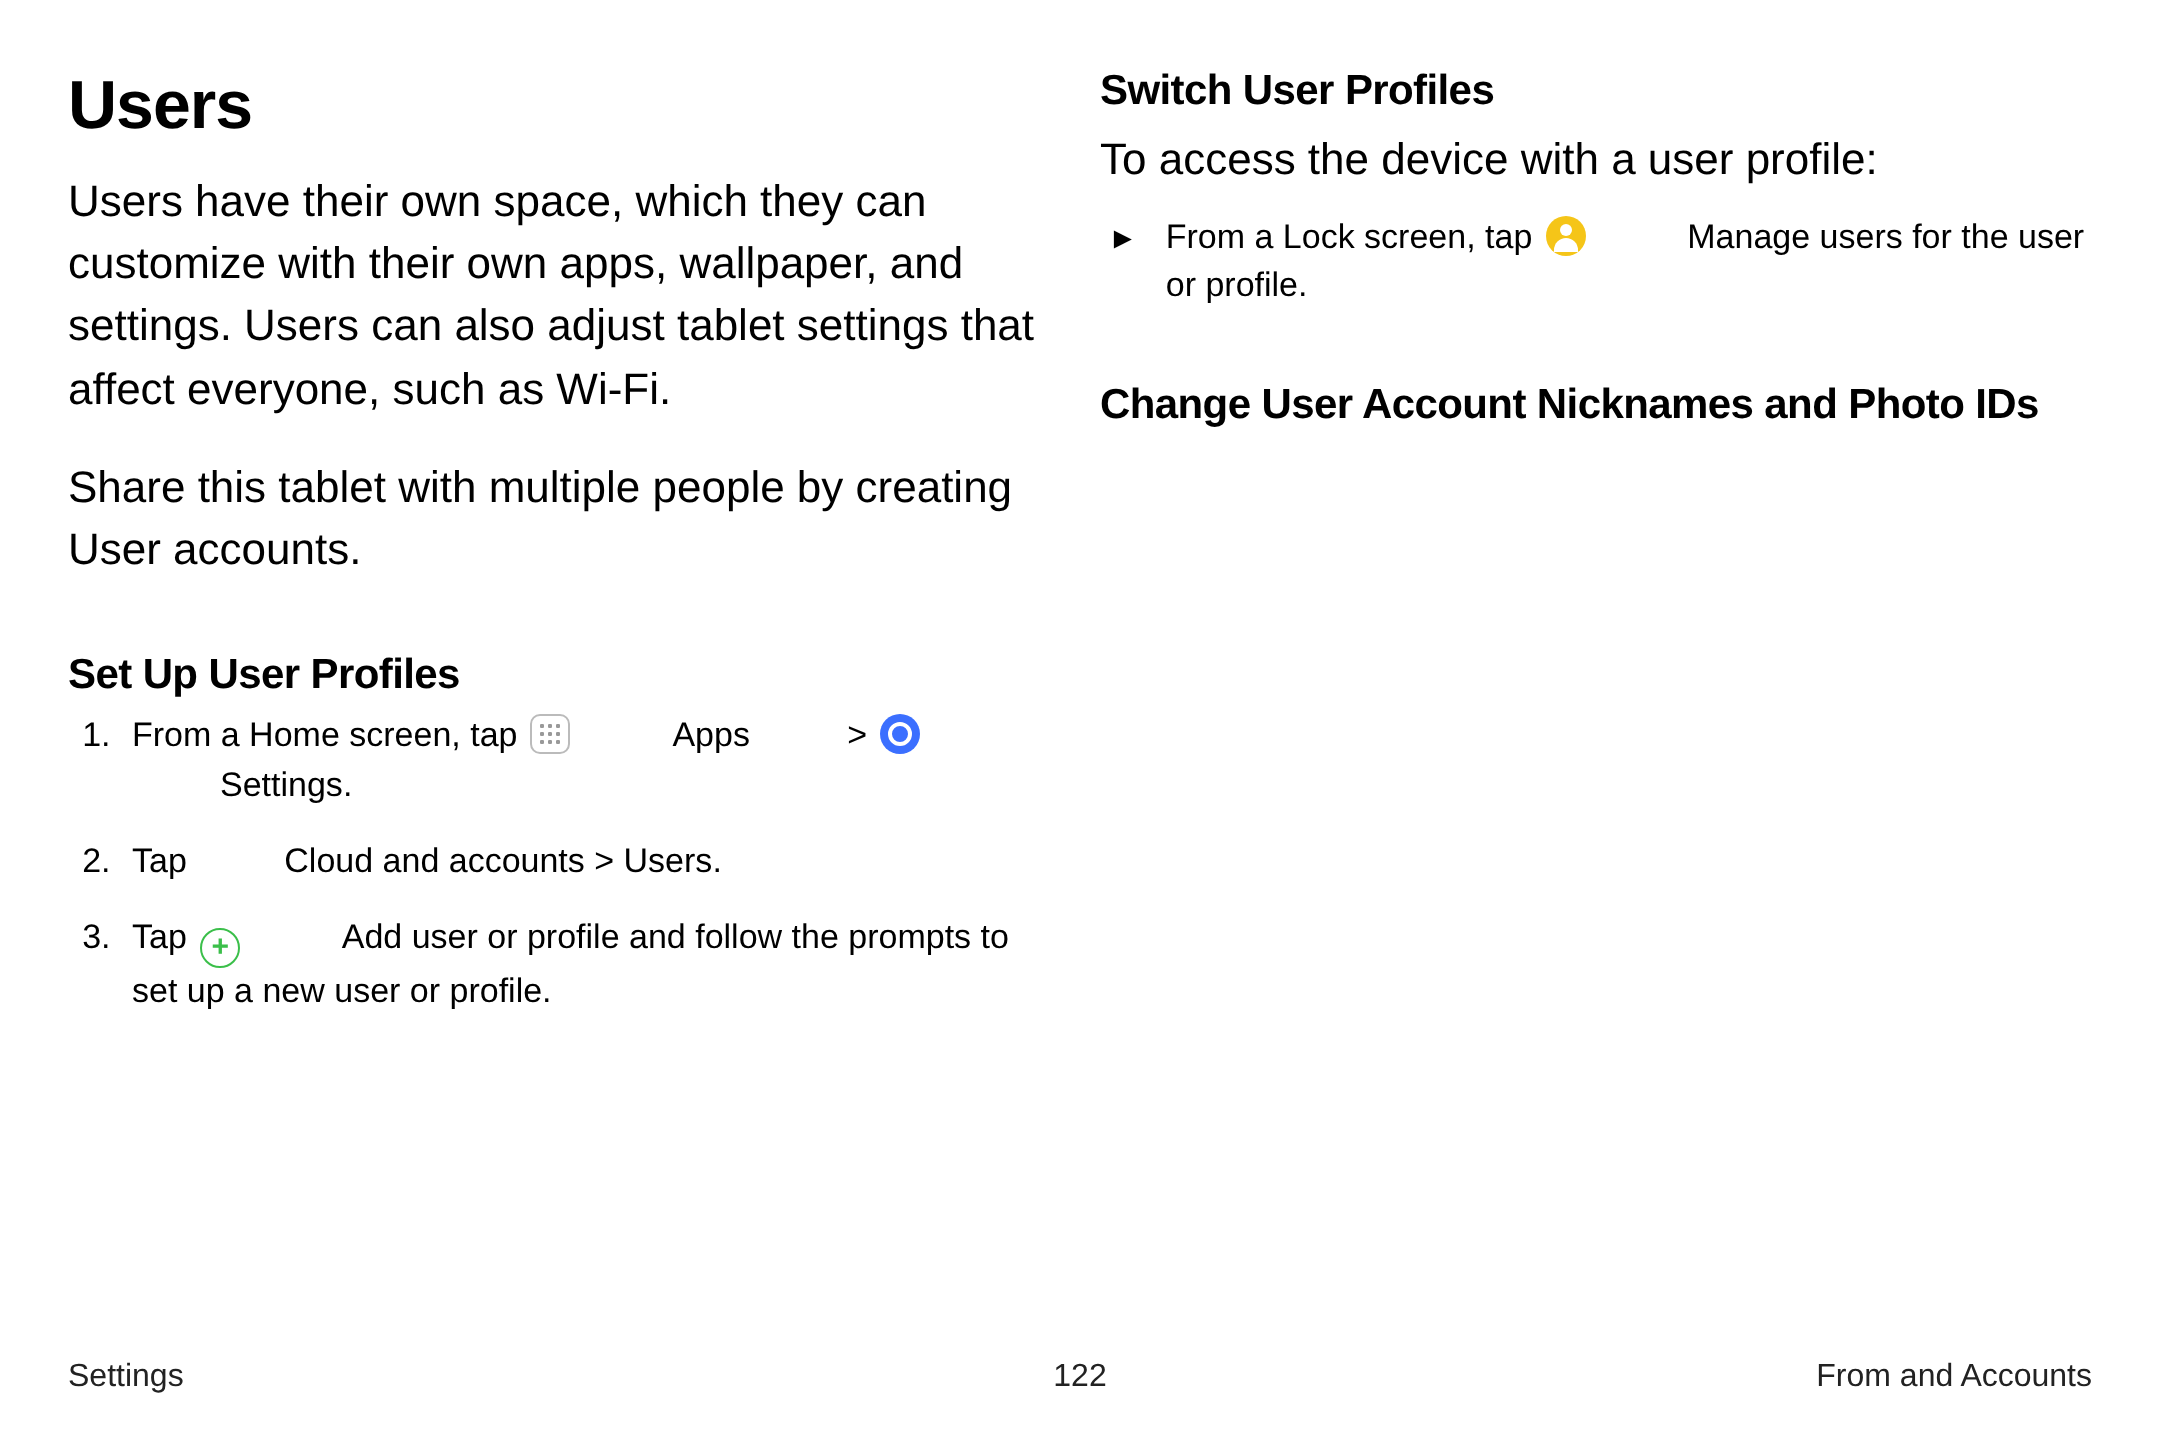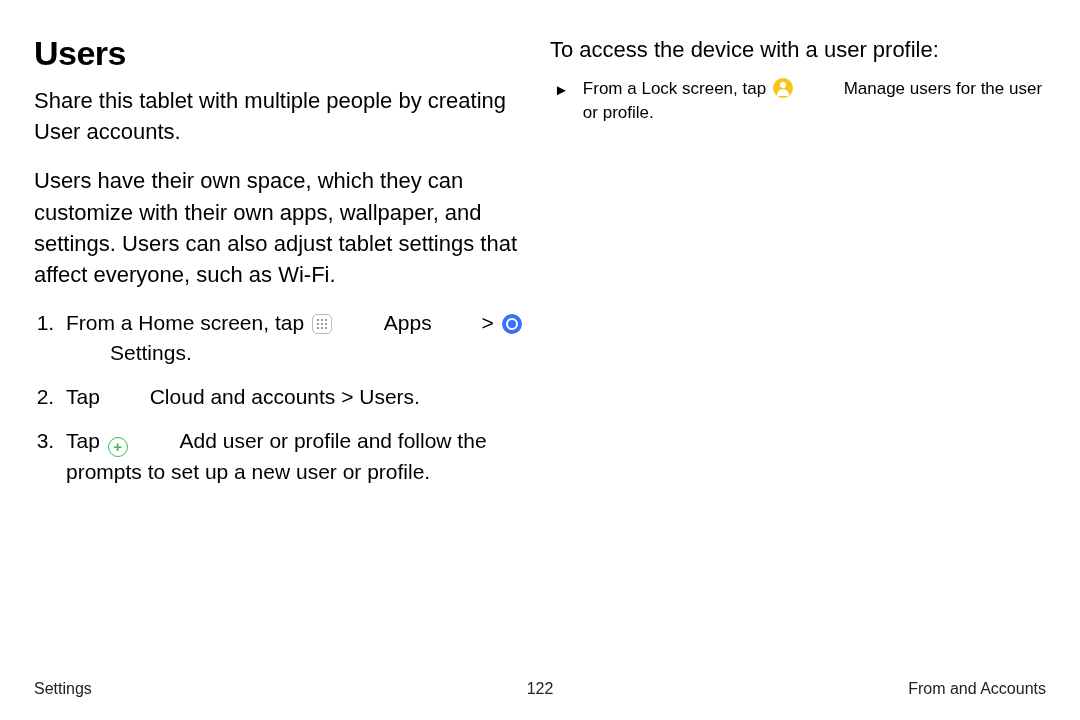--- a/index.html
+++ b/index.html
@@ -36,21 +36,21 @@
     letter-spacing: -0.3px;
   }
   p {
     font-size: 22px;
     line-height: 1.42;
     margin-bottom: 18px;
   }
   p:last-child { margin-bottom: 0; }
   ol {
     padding-left: 26px;
-    font-size: 21px;
+    font-size: 17px;
     line-height: 1.42;
   }
   ol li {
     margin-bottom: 14px;
     padding-left: 6px;
   }
   .arrow-line {
     display: flex;
     align-items: flex-start;
     font-size: 17px;
@@ -167,50 +167,53 @@
     transform: translateX(-50%);
   }
 </style>
 </head>
 <body>
 
 <div class="columns">
 
   <div class="col">
     <h1>Users</h1>
+    <p>Users have their own space, which they can customize with their own apps, wallpaper, and settings. Users can also adjust tablet settings that affect everyone, such as Wi-Fi.</p>
     <p>Share this tablet with multiple people by creating User accounts.</p>
-    <p>Users have their own space, which they can customize with their own apps, wallpaper, and settings. Users can also adjust tablet settings that affect everyone, such as Wi-Fi.</p>
-
+
+    <h2>Set Up User Profiles</h2>
 
     <ol>
       <li>
         <span>From a Home screen, tap </span><span class="icon icon-apps"></span>
         <span class="bold">Apps</span><span class="bold"> &gt; </span><span class="icon icon-settings"></span>
         <span class="bold">Settings</span><span>.</span>
       </li>
       <li>
         <span>Tap </span><span class="bold">Cloud and accounts &gt; Users</span><span>.</span>
       </li>
       <li>
         <span>Tap </span><span class="icon icon-add"></span>
         <span class="bold">Add user or profile</span><span> and follow the prompts to set up a new user or profile.</span>
       </li>
     </ol>
   </div>
 
   <div class="col">
+    <h2 style="margin-top:0">Switch User Profiles</h2>
     <p style="margin-bottom:12px">To access the device with a user profile:</p>
     <div class="arrow-line">
       <span class="arrow-marker">►</span>
       <span class="arrow-text">
         <span>From a Lock screen, tap </span><span class="icon icon-user"></span>
         <span class="bold">Manage users</span><span> for the user or profile.</span>
       </span>
     </div>
 
+    <h2>Change User Account Nicknames and Photo IDs</h2>
   </div>
 </div>
 
 <div class="footer">
   <span>Settings</span>
   <span class="footer-center">122</span>
   <span>From and Accounts</span>
 </div>
 
 </body></html>

